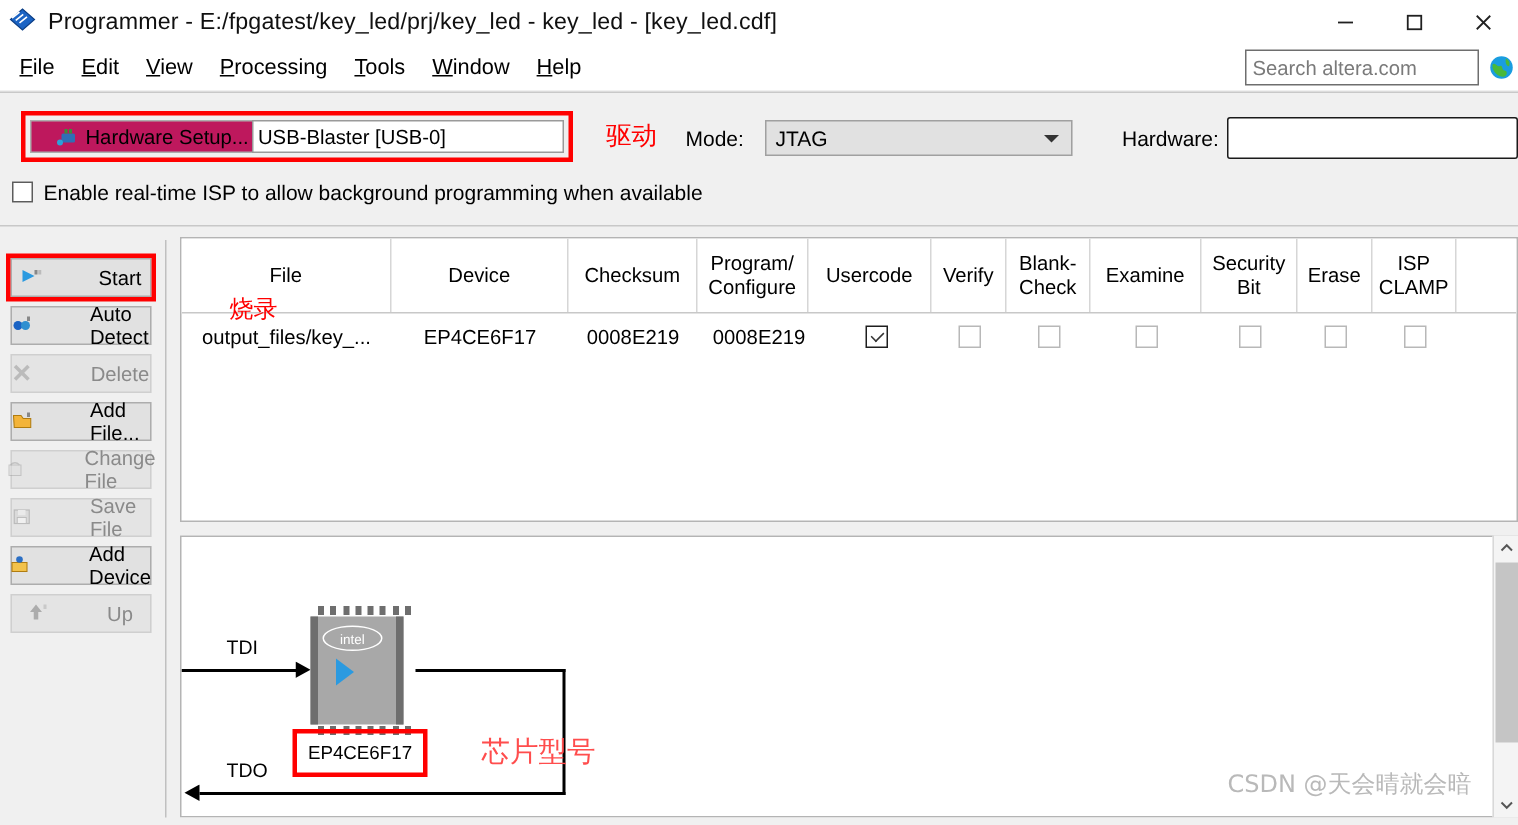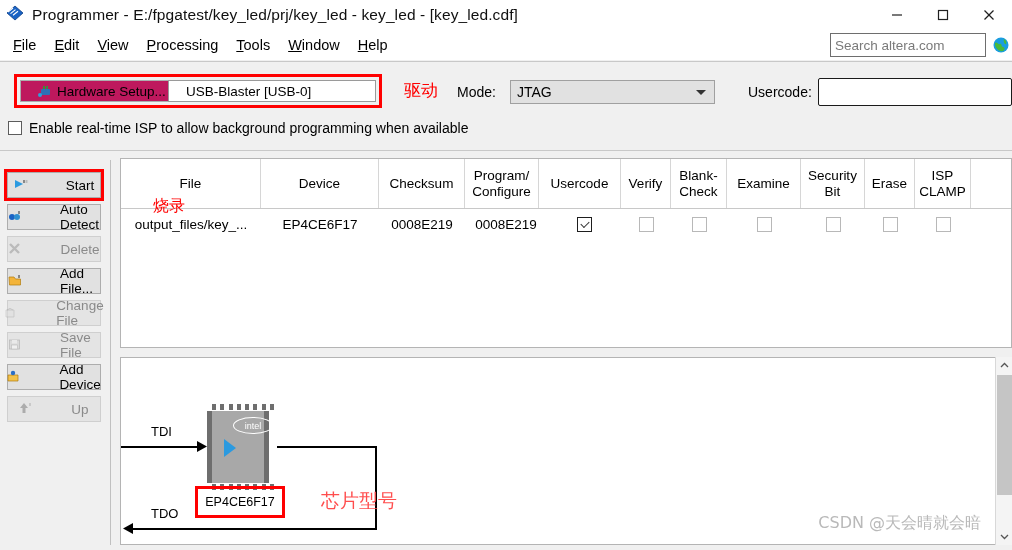--- a/index.html
+++ b/index.html
@@ -90,21 +90,21 @@
     background: #be185d; border: 1px solid #adadad;
     display: flex; align-items: center; padding-left: 16px;
     font-size: 13.5px; color: #000; text-align: right;
   }
   .hw-icon { width: 16px; height: 14px; margin-right: 4px; position: relative; flex: none;}
   .hw-input {
     position: absolute; left: 168px; top: 18px;
     width: 208px; height: 22px;
     background: #ffffff; border: 1px solid #9a9a9a;
     font-size: 13.5px; color: #000;
-    display: flex; align-items: center; padding-left: 17px;
+    display: flex; align-items: center; padding-left: 3px;
   }
   .cn-anno-drv {
     position: absolute; left: 404px; top: 17px;
     font-size: 17px; color: #ff0000;
     font-family: "DejaVu Sans", sans-serif;
   }
   .mode-label {
     position: absolute; left: 457px; top: 22px;
     font-size: 14px; color: #000;
   }
@@ -238,21 +238,21 @@
     border-right: 5px solid #6e6e6e;
   }
   .pins-top, .pins-bot {
     position: absolute; left: 0; width: 62px; height: 6px;
     display: flex; justify-content: space-between;
   }
   .pins-top { top: -7px; }
   .pins-bot { bottom: -7px; }
   .pin { width: 4px; height: 6px; background: #6e6e6e; }
   .intel-oval {
-    position: absolute; left: 21px; top: 6px;
+    position: absolute; left: 3px; top: 6px;
     width: 40px; height: 17px;
     border: 1.3px solid #ffffff; border-radius: 50%;
     display: flex; align-items: center; justify-content: center;
     font-size: 9px; color: #ffffff;
     font-family: "Liberation Sans", sans-serif;
   }
   .blue-tri {
     position: absolute; left: 12px; top: 28px;
     width: 0; height: 0;
     border-top: 9px solid transparent;
@@ -382,21 +382,21 @@
     </div>
 
     <span class="cn-anno-drv">驱动</span>
 
     <span class="mode-label">Mode:</span>
     <div class="mode-select">
       <span>JTAG</span>
       <span class="mode-caret"></span>
     </div>
 
-    <span class="progress-label">Usercode:</span>
+    <span class="progress-label">Hardware:</span>
     <div class="progress-box">
       <span></span>
     </div>
 
     <div class="rtisp">
       <span class="cbx"></span>
       <span class="rtisp-label">Enable real-time ISP to allow background programming when available</span>
     </div>
   </div>
   <div class="tool-sep"></div>

